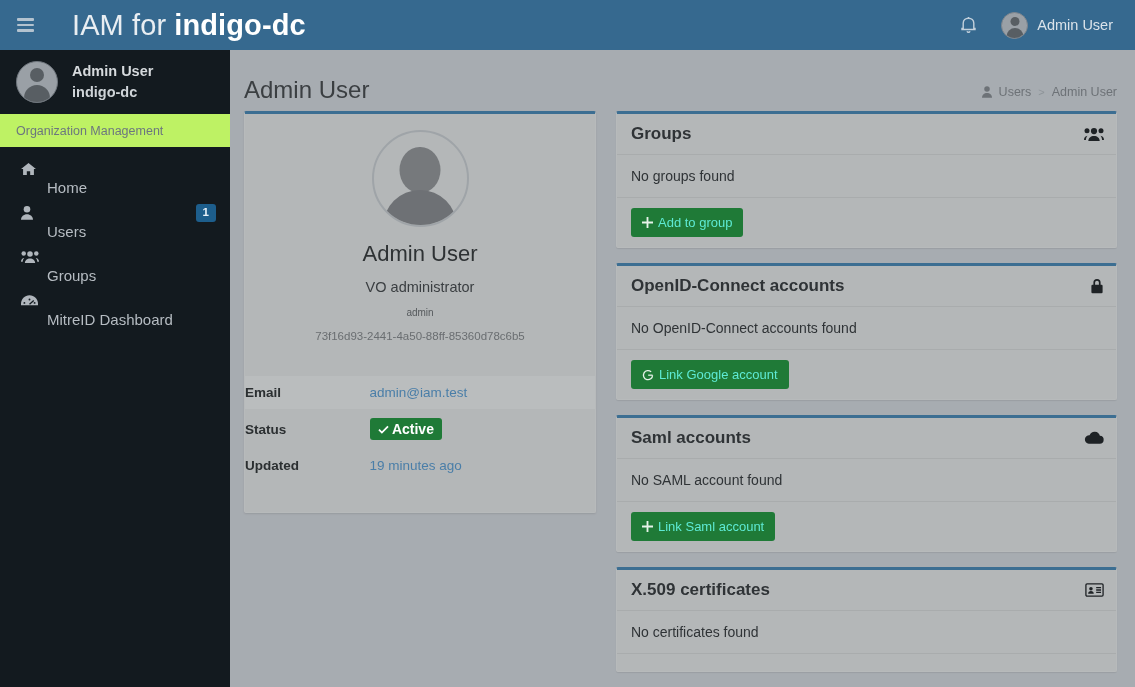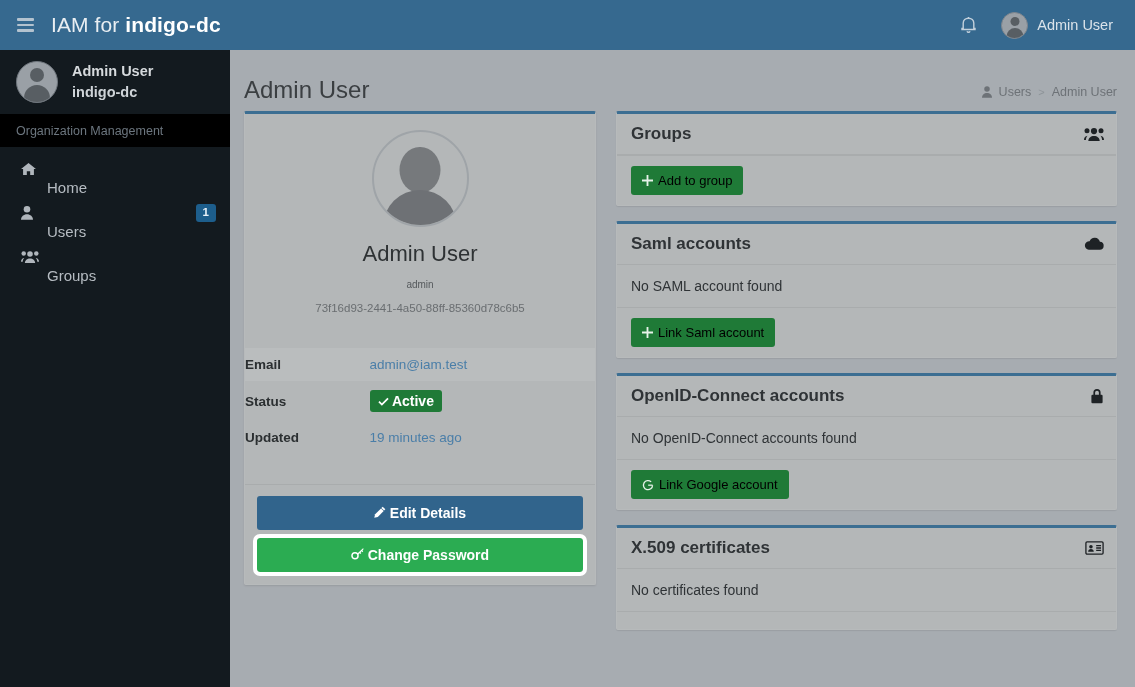--- a/index.html
+++ b/index.html
@@ -22,22 +22,22 @@
   }
   .hamburger {
     width: 50px; height: 50px;
     display: flex; flex-direction: column; align-items: center; justify-content: center;
     gap: 3px; cursor: pointer;
   }
   .hamburger span {
     display: block; width: 17px; height: 2.6px; background: #b4c3cf; border-radius: 1px;
   }
   .brand {
-    font-size: 21px; color: #e9eef2; font-weight: 400;
-    margin-left: 1px; letter-spacing: .1px; white-space: nowrap;
+    font-size: 29px; color: #e9eef2; font-weight: 400;
+    margin-left: 22px; letter-spacing: .1px; white-space: nowrap;
   }
   .brand b { font-weight: 700; color: #ffffff; }
   .nav-right {
     margin-left: auto; display: flex; align-items: center; height: 50px; padding-right: 22px;
   }
   .bell { width: 34px; height: 34px; display: flex; align-items: center; justify-content: center; cursor: pointer; }
   .bell svg { display: block; }
   .nav-user { display: flex; align-items: center; gap: 9px; margin-left: 16px; cursor: pointer; }
   .nav-avatar {
     width: 27px; height: 27px; border-radius: 50%;
@@ -75,21 +75,21 @@
   }
   .side-avatar::after {
     content: ""; position: absolute; left: 50%; top: 23px;
     width: 26px; height: 20px; border-radius: 13px 13px 0 0; background: #585e63; transform: translateX(-50%);
   }
   .side-profile-text { line-height: 1.45; }
   .side-profile-name { color: #d6dadd; font-size: 14.5px; font-weight: 600; }
   .side-profile-org { color: #cfd4d8; font-size: 14.5px; font-weight: 600; }
 
   .side-header {
-    background: #000000; color: #6c767f;
+    background: #bef264; color: #6c767f;
     font-size: 12.5px; padding: 10px 16px 9px 16px;
   }
   .side-item {
     display: flex; align-items: center;
     height: 44px; padding: 0 14px 0 18px;
     color: #b6bcc2; font-size: 15px; cursor: pointer;
     border-left: 3px solid transparent;
   }
   .side-item .si-icon {
     width: 26px; display: flex; align-items: center; justify-content: flex-start;
@@ -193,21 +193,21 @@
   }
   .btn-primary { background: #31648c; }
   .btn-success-lg { background: #2bac52; }
   .btn-focus-ring {
     outline: 4px solid #ffffff;
     outline-offset: 0px;
     margin-top: 8px;
   }
   .btn-sm {
     display: inline-flex; align-items: center; gap: 5px;
-    background: #1f7a37; color: #000000;
+    background: #1f7a37; color: #5eead4;
     border: none; border-radius: 3px;
     font-size: 13px; padding: 7px 11px; cursor: pointer;
     font-family: "Liberation Sans", sans-serif;
   }
   .ic { display: inline-flex; align-items: center; }
 </style>
 </head>
 <body>
 
 <div id="app">
@@ -277,20 +277,32 @@
           <path d="M4.3 13.6c0-3 2.5-5 5.7-5s5.7 2 5.7 5z"></path>
           <path d="M0 12.4c0-2.4 1.4-4 3.6-4.2-1 .9-1.6 2.4-1.7 4.2z"></path>
           <path d="M20 12.4c0-2.4-1.4-4-3.6-4.2 1 .9 1.6 2.4 1.7 4.2z"></path>
         </svg>
       </span>
       <span class="si-label">Groups</span>
     </div>
 
 
 
+    <div class="side-item">
+      <span class="si-icon">
+        <svg width="17" height="13" viewBox="0 0 18 13" fill="#b0b6bc">
+          <path d="M9 0C4 0 0 4 0 9v1.5h18V9c0-5-4-9-9-9z"></path>
+          <path d="M9 9.5l4.5-4" stroke="#131a1f" stroke-width="1.4" fill="none"></path>
+          <circle cx="3.6" cy="8" r="1" fill="#131a1f"></circle>
+          <circle cx="9" cy="4.4" r="1" fill="#131a1f"></circle>
+          <circle cx="14.4" cy="8" r="1" fill="#131a1f"></circle>
+        </svg>
+      </span>
+      <span class="si-label">MitreID Dashboard</span>
+    </div>
   </div>
 
   <div class="content">
 
     <div class="content-head">
       <div class="page-title">Admin User</div>
       <div class="breadcrumb">
         <span class="ic">
           <svg width="10" height="12" viewBox="0 0 12 14" fill="#6d7277">
             <circle cx="6" cy="3.3" r="3.3"></circle>
@@ -304,20 +316,21 @@
     </div>
 
     <div class="row">
 
       <div class="col-left">
         <div class="profile-card">
 
           <div class="profile-top">
             <div class="big-avatar"></div>
             <div class="profile-name">Admin User</div>
+            <div class="profile-role">VO administrator</div>
             <div class="profile-username">admin</div>
             <div class="profile-uuid">73f16d93-2441-4a50-88ff-85360d78c6b5</div>
           </div>
 
           <table class="kv-table">
             <tbody>
               <tr class="odd">
                 <td class="k">Email</td>
                 <td class="v">admin@iam.test</td>
               </tr>
@@ -337,90 +350,49 @@
               <tr>
                 <td class="k">Updated</td>
                 <td class="v">19 minutes ago</td>
               </tr>
               <tr>
                 <td class="kv-spacer" colspan="2"></td>
               </tr>
             </tbody>
           </table>
 
-          <div class="profile-actions">
-            <button class="btn btn-primary">
-              <span class="ic">
-                <svg width="12" height="12" viewBox="0 0 13 13" fill="#fff" style="vertical-align:-1px">
-                  <path d="M9.4.7l2.9 2.9-1.4 1.4-2.9-2.9z"></path>
-                  <path d="M7.6 2.6l2.9 2.9-6.4 6.4-3.8.9.9-3.8z"></path>
-                </svg>
-              </span>
-              <span>Edit Details</span>
-            </button>
-            <button class="btn btn-success-lg btn-focus-ring">
-              <span class="ic">
-                <svg width="13" height="12" viewBox="0 0 14 13" fill="#fff" style="vertical-align:-1px">
-                  <circle cx="4.3" cy="8.4" r="3.3" fill="none" stroke="#fff" stroke-width="1.6"></circle>
-                  <path d="M6.6 6.1L13 0.3l.7.8-1.4 1.5.9.9-1 1-.9-.9-1 1 .9.9-1 1-.9-.9-1.6 1.6z"></path>
-                </svg>
-              </span>
-              <span>Change Password</span>
-            </button>
-          </div>
 
         </div>
       </div>
 
       <div class="col-right">
 
         <div class="panel">
           <div class="panel-heading">
             <span class="panel-title">Groups</span>
             <span class="panel-icon">
               <svg width="20" height="15" viewBox="0 0 20 14" fill="#1e2225">
                 <circle cx="10" cy="3.6" r="3.1"></circle>
                 <circle cx="3" cy="3.2" r="2.5"></circle>
                 <circle cx="17" cy="3.2" r="2.5"></circle>
                 <path d="M4.3 13.6c0-3 2.5-5 5.7-5s5.7 2 5.7 5z"></path>
                 <path d="M0 12.4c0-2.4 1.4-4 3.6-4.2-1 .9-1.6 2.4-1.7 4.2z"></path>
                 <path d="M20 12.4c0-2.4-1.4-4-3.6-4.2 1 .9 1.6 2.4 1.7 4.2z"></path>
               </svg>
             </span>
           </div>
+          <div class="panel-body">No groups found</div>
           <div class="panel-footer">
             <button class="btn-sm">
               <span class="ic">
                 <svg width="11" height="11" viewBox="0 0 12 12" fill="#e6f2e9">
                   <path d="M5 0h2v5h5v2H7v5H5V7H0V5h5z"></path>
                 </svg>
               </span>
               <span>Add to group</span>
-            </button>
-          </div>
-        </div>
-
-        <div class="panel">
-          <div class="panel-heading">
-            <span class="panel-title">Saml accounts</span>
-            <span class="panel-icon">
-              <svg width="20" height="14" viewBox="0 0 20 14" fill="#1e2225">
-                <path d="M4.8 12.8h10.6a4 4 0 0 0 .5-8 5.4 5.4 0 0 0-10.3-.6 3.7 3.7 0 0 0-.8 8.6z"></path>
-              </svg>
-            </span>
-          </div>
-          <div class="panel-body">No SAML account found</div>
-          <div class="panel-footer">
-            <button class="btn-sm">
-              <span class="ic">
-                <svg width="11" height="11" viewBox="0 0 12 12" fill="#e6f2e9">
-                  <path d="M5 0h2v5h5v2H7v5H5V7H0V5h5z"></path>
-                </svg>
-              </span>
-              <span>Link Saml account</span>
             </button>
           </div>
         </div>
 
         <div class="panel">
           <div class="panel-heading">
             <span class="panel-title">OpenID-Connect accounts</span>
             <span class="panel-icon">
               <svg width="14" height="16" viewBox="0 0 14 16" fill="#1e2225">
                 <path d="M3.4 7V4.6a3.6 3.6 0 0 1 7.2 0V7h-1.7V4.6a1.9 1.9 0 0 0-3.8 0V7z"></path>
@@ -437,20 +409,42 @@
                   <path d="M7.2 7.2h5.1" stroke-width="1.5"></path>
                 </svg>
               </span>
               <span>Link Google account</span>
             </button>
           </div>
         </div>
 
         <div class="panel">
           <div class="panel-heading">
+            <span class="panel-title">Saml accounts</span>
+            <span class="panel-icon">
+              <svg width="20" height="14" viewBox="0 0 20 14" fill="#1e2225">
+                <path d="M4.8 12.8h10.6a4 4 0 0 0 .5-8 5.4 5.4 0 0 0-10.3-.6 3.7 3.7 0 0 0-.8 8.6z"></path>
+              </svg>
+            </span>
+          </div>
+          <div class="panel-body">No SAML account found</div>
+          <div class="panel-footer">
+            <button class="btn-sm">
+              <span class="ic">
+                <svg width="11" height="11" viewBox="0 0 12 12" fill="#e6f2e9">
+                  <path d="M5 0h2v5h5v2H7v5H5V7H0V5h5z"></path>
+                </svg>
+              </span>
+              <span>Link Saml account</span>
+            </button>
+          </div>
+        </div>
+
+        <div class="panel">
+          <div class="panel-heading">
             <span class="panel-title">X.509 certificates</span>
             <span class="panel-icon">
               <svg width="19" height="14" viewBox="0 0 20 15" fill="none" stroke="#1e2225" stroke-width="1.4">
                 <rect x="0.8" y="0.9" width="18.4" height="13.2" rx="1.2"></rect>
                 <circle cx="6.2" cy="6.2" r="1.9" fill="#1e2225" stroke="none"></circle>
                 <path d="M3.2 11.4c0-1.7 1.3-2.7 3-2.7s3 1 3 2.7z" fill="#1e2225" stroke="none"></path>
                 <path d="M11.8 5h5.2M11.8 7.5h5.2M11.8 10h5.2"></path>
               </svg>
             </span>
           </div>

